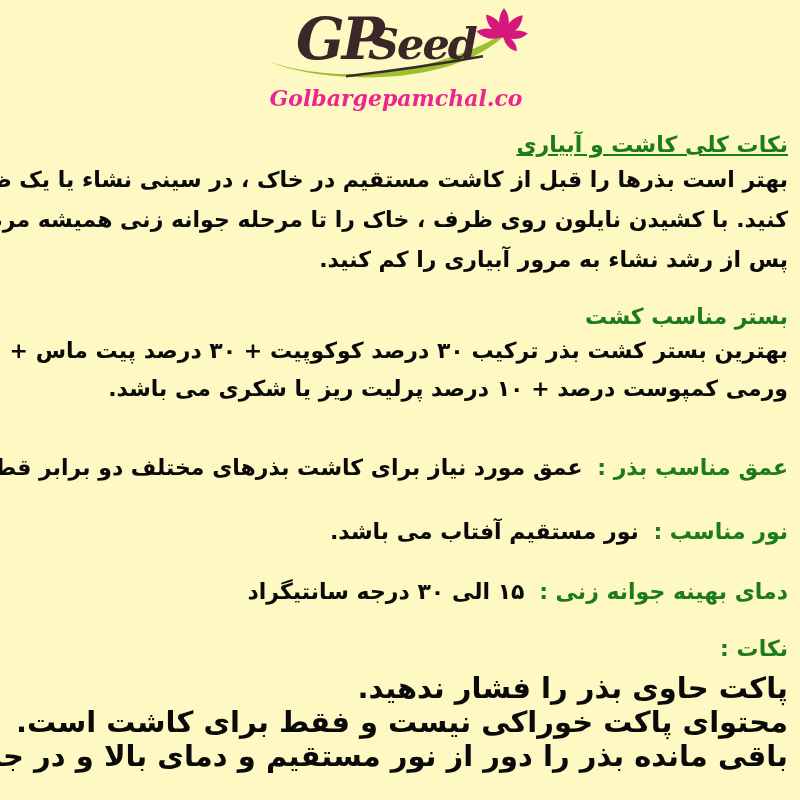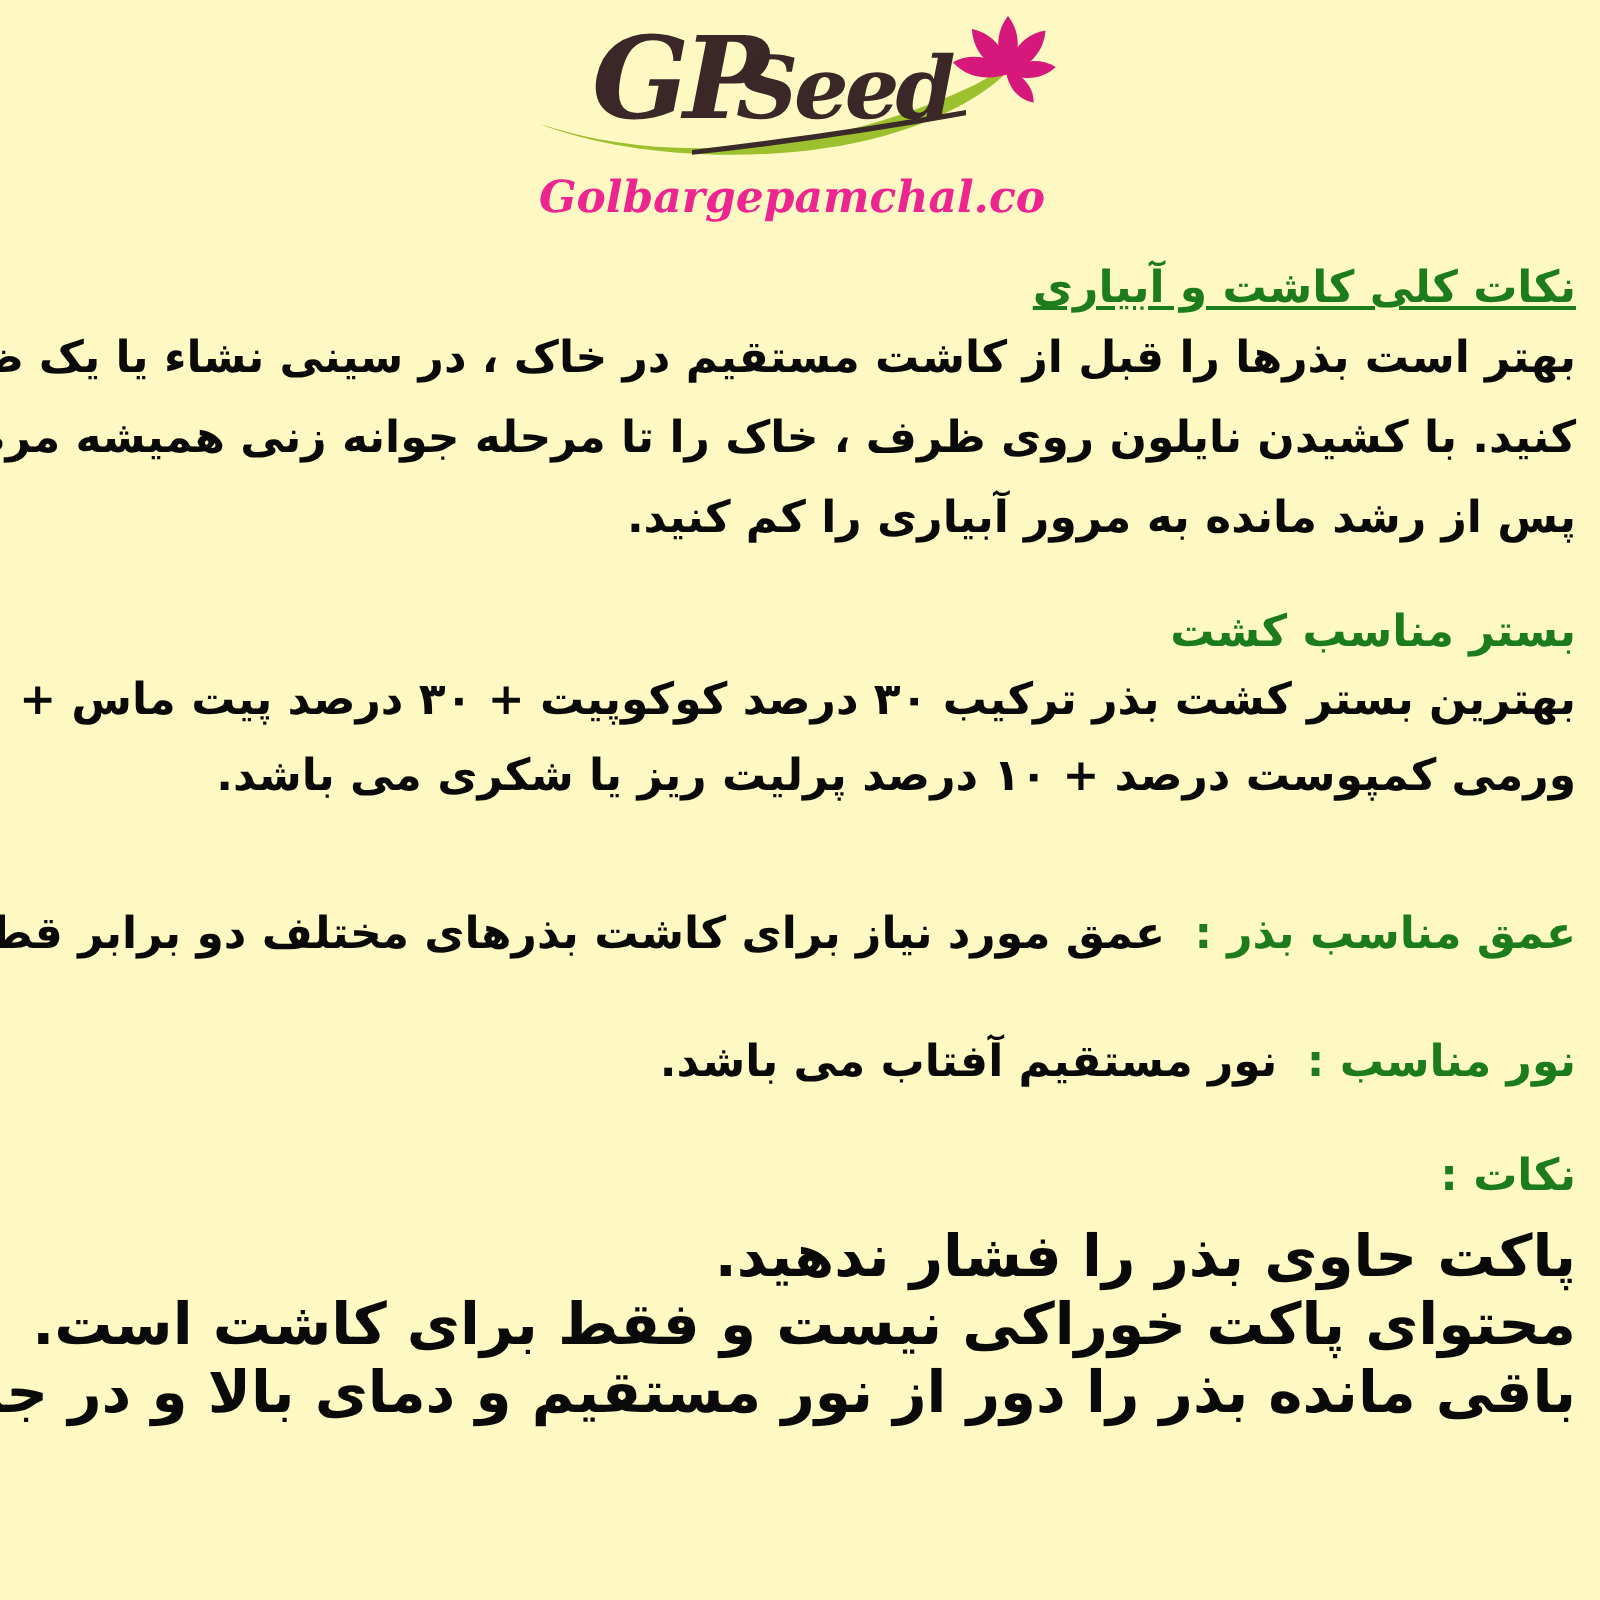--- a/index.html
+++ b/index.html
@@ -65,39 +65,43 @@
       <text class="t-domain" x="146" y="102" text-anchor="middle">Golbargepamchal.co</text>
     </svg>
   </div>
 
   <div class="content">
 
     <div class="sec-heading h-watering">نکات کلی کاشت و آبیاری</div>
     <div class="para-watering">
       <div class="para-line">بهتر است بذرها را قبل از کاشت مستقیم در خاک ، در سینی نشاء یا یک ظرف کوچک نشاء</div>
       <div class="para-line">کنید. با کشیدن نایلون روی ظرف ، خاک را تا مرحله جوانه زنی همیشه مرطوب نگه دارید</div>
-      <div class="para-line">پس از رشد مانده به مرور آبیاری را کم کنید.</div>
+      <div class="para-line">پس از رشد نشاء به مرور آبیاری را کم کنید.</div>
     </div>
 
     <div class="sec-heading h-substrate">بستر مناسب کشت</div>
     <div class="para-substrate">
       <div class="para-line">بهترین بستر کشت بذر ترکیب ۳۰ درصد کوکوپیت + ۳۰ درصد پیت ماس + ۳۰ درصد</div>
       <div class="para-line">ورمی کمپوست درصد + ۱۰ درصد پرلیت ریز یا شکری می باشد.</div>
     </div>
 
     <div class="label-line line-depth">
       <span class="label">عمق مناسب بذر :</span>
       <span>عمق مورد نیاز برای کاشت بذرهای مختلف دو برابر قطر بذر می باشد.</span>
     </div>
 
     <div class="label-line line-light">
       <span class="label">نور مناسب :</span>
       <span>نور مستقیم آفتاب می باشد.</span>
     </div>
 
+    <div class="label-line line-temp">
+      <span class="label">دمای بهینه جوانه زنی :</span>
+      <span>۱۵ الی ۳۰ درجه سانتیگراد</span>
+    </div>
 
     <div class="sec-heading h-notes">نکات :</div>
     <div class="notes-block">
       <div class="note-line">پاکت حاوی بذر را فشار ندهید.</div>
       <div class="note-line">محتوای پاکت خوراکی نیست و فقط برای کاشت است.</div>
       <div class="note-line">باقی مانده بذر را دور از نور مستقیم و دمای بالا و در جایی خشک و خنک قرار دهید.</div>
     </div>
 
   </div>
 </div>

